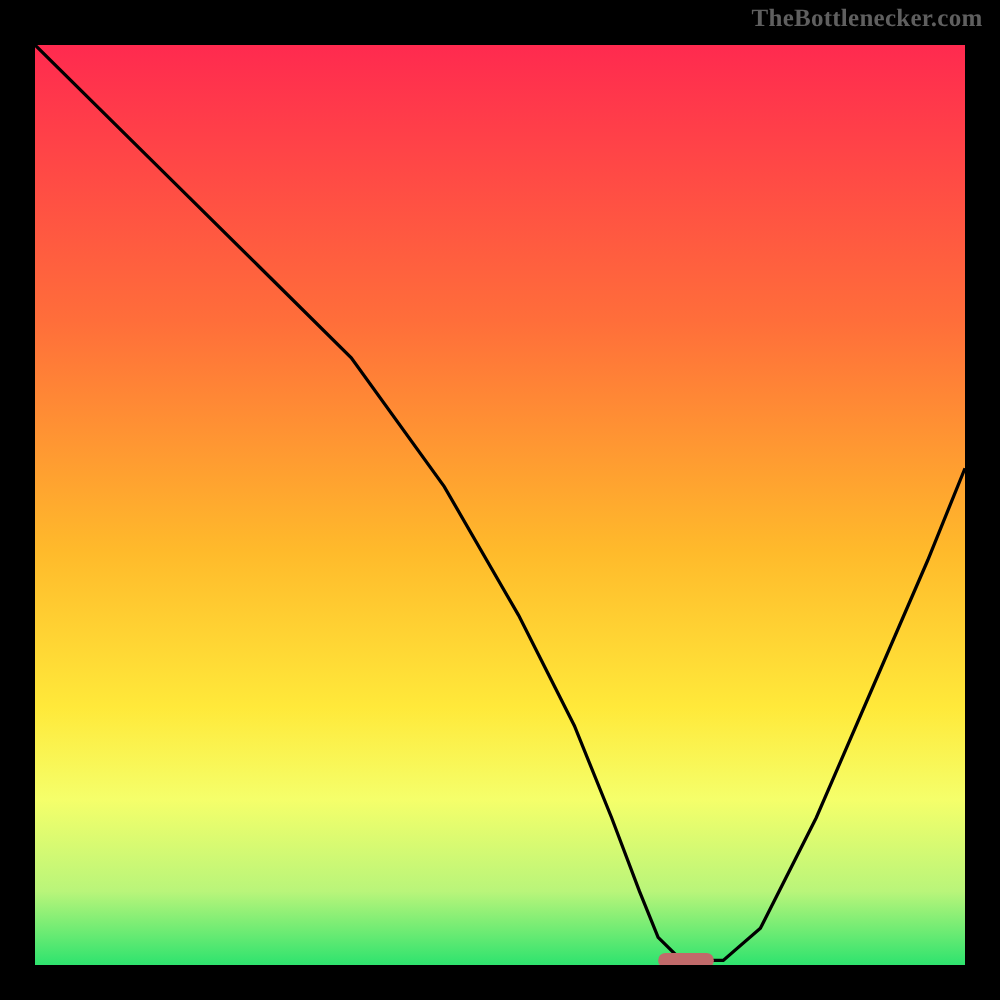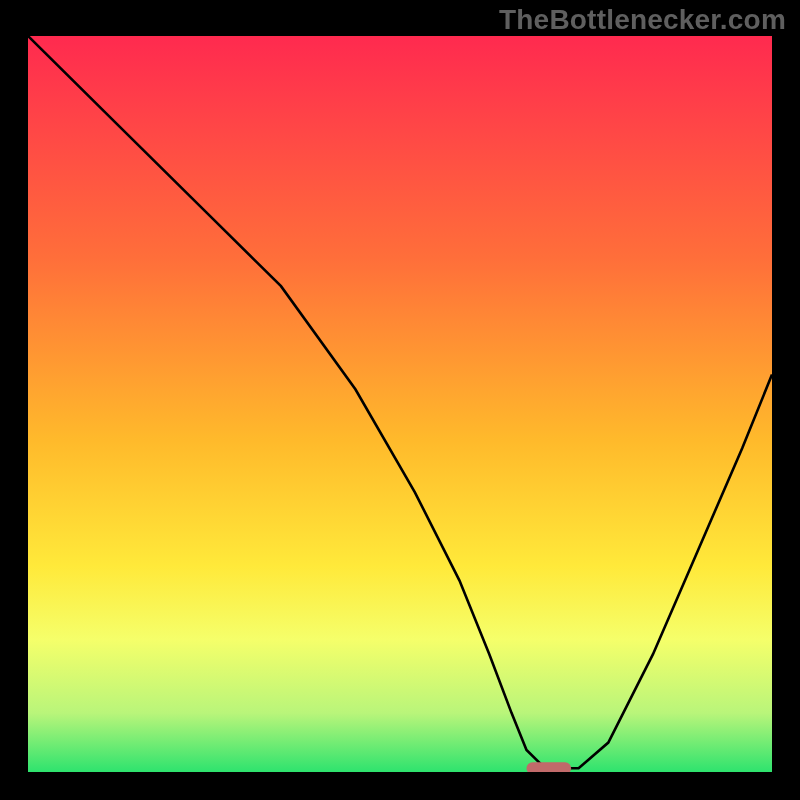--- a/index.html
+++ b/index.html
@@ -14,24 +14,25 @@
   .outer {
     position: relative;
     width: 800px;
     height: 800px;
     background: #000;
   }
   .watermark {
     position: absolute;
     top: 4px;
     right: 14px;
-    font-size: 28px;
+    font-size: 20px;
     font-weight: 600;
     color: #5f5f5f;
     letter-spacing: 0.2px;
+    font-family: Liberation Serif, serif;
   }
   .plot {
     position: absolute;
     left: 28px;
     top: 36px;
     width: 744px;
     height: 736px;
   }
   .plot svg {
     display: block;

